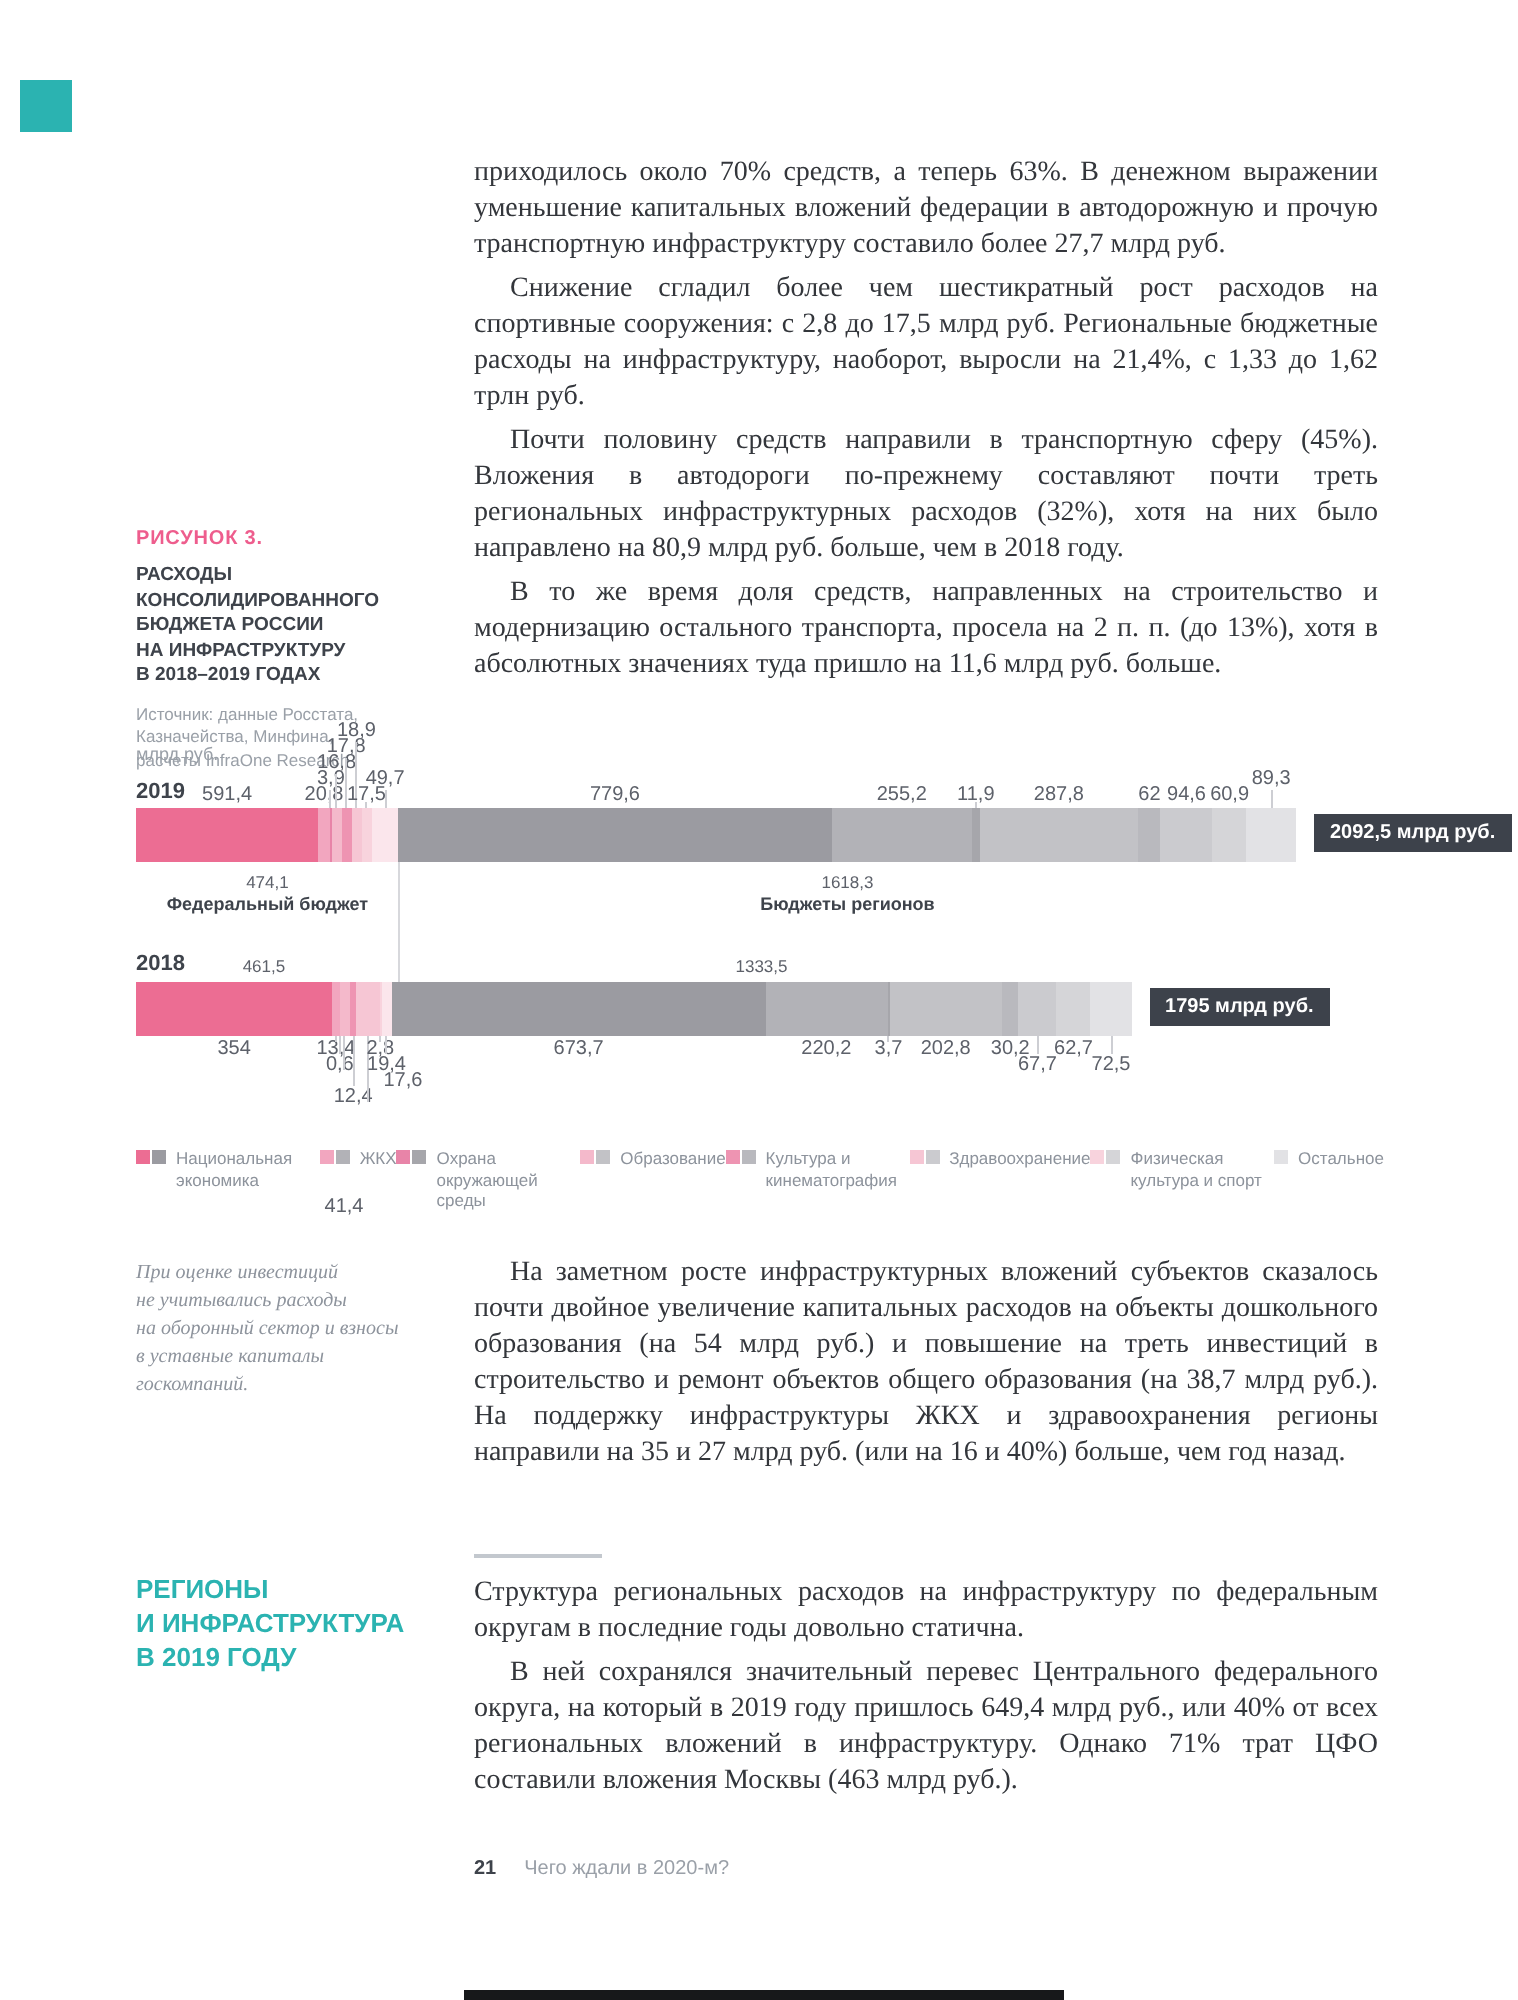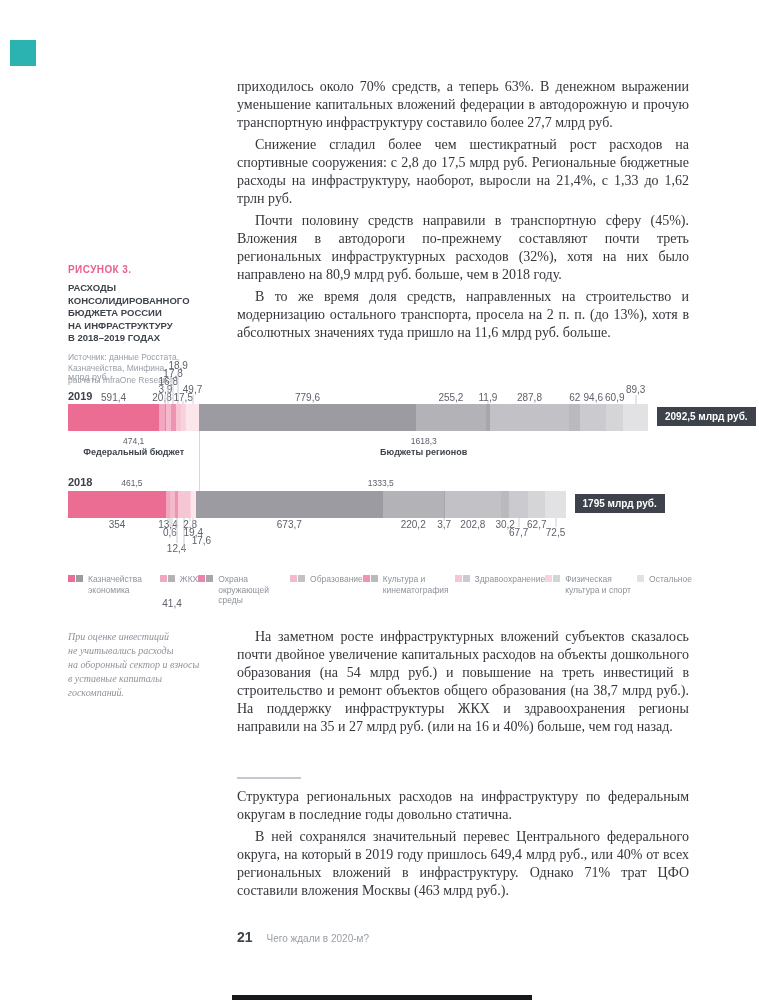--- a/index.html
+++ b/index.html
@@ -33,21 +33,21 @@
 .mid-vline{position:absolute;top:0;width:1px;background:#d7d8dc}
 .legend{position:absolute;left:68px;top:574px;width:624px;display:flex;justify-content:space-between;font-family:"Liberation Sans",sans-serif}
 .legend-item{display:flex;align-items:flex-start}
 .swatches{display:flex;margin-top:1px}
 .swatch{width:7px;height:7px;margin-right:1px}
 .legend-label{margin-left:4px;font-size:8.5px;line-height:10.5px;color:#8d939c;max-width:74px}
 .side-note{position:absolute;left:68px;top:630px;width:175px;font-size:10px;line-height:14px;font-style:italic;color:#8d939c;white-space:pre-line}
 .divider{position:absolute;left:237px;top:777px;width:64px;height:2px;background:#c3c8ce}
 .section-heading{position:absolute;left:68px;top:786px;font-family:"Liberation Sans",sans-serif;font-size:13px;line-height:17px;font-weight:bold;color:#2bb3b1;white-space:pre-line}
 .footer{position:absolute;left:237px;top:929px;font-family:"Liberation Sans",sans-serif;display:flex;align-items:baseline}
-.page-num{font-size:14px;font-weight:bold;color:#3e434b;margin-right:14px}
+.page-num{font-size:10px;font-weight:bold;color:#3e434b;margin-right:14px}
 .footer-text{font-size:10px;color:#9aa0a8}
 .bottom-strip{position:absolute;left:232px;bottom:0;width:300px;height:5px;background:#17181a}
 </style>
 </head>
 <body>
 
 <div class="page">
 
   <div class="corner-square"></div>
 
@@ -178,21 +178,21 @@
         </div>
       </div>
   </div>
 
   <div class="legend" id="legend">
       <div class="legend-item">
         <div class="swatches">
           <div class="swatch" style="background: rgb(236, 109, 147);"></div>
           <div class="swatch" style="background: rgb(155, 155, 161);"></div>
         </div>
-        <div class="legend-label">Казначейства экономика</div>
+        <div class="legend-label">Национальная экономика</div>
       </div>
       <div class="legend-item">
         <div class="swatches">
           <div class="swatch" style="background: rgb(242, 166, 191);"></div>
           <div class="swatch" style="background: rgb(178, 178, 183);"></div>
         </div>
         <div class="legend-label">ЖКХ</div>
       </div>
       <div class="legend-item">
         <div class="swatches">
@@ -242,20 +242,23 @@
 на оборонный сектор и взносы
 в уставные капиталы
 госкомпаний.</aside>
 
   <section class="text-col mid-text">
     <p class="indent">На заметном росте инфраструктурных вложений субъектов сказалось почти двойное увеличение капитальных расходов на объекты дошкольного образования (на 54 млрд руб.) и повышение на треть инвестиций в строительство и ремонт объектов общего образования (на 38,7 млрд руб.). На поддержку инфраструктуры ЖКХ и здравоохранения регионы направили на 35 и 27 млрд руб. (или на 16 и 40%) больше, чем год назад.</p>
   </section>
 
   <div class="divider"></div>
 
+  <aside class="section-heading">РЕГИОНЫ
+И ИНФРАСТРУКТУРА
+В 2019 ГОДУ</aside>
 
   <section class="text-col bottom-text">
     <p>Структура региональных расходов на инфраструктуру по федеральным округам в последние годы довольно статична.</p>
     <p class="indent">В ней сохранялся значительный перевес Центрального федерального округа, на который в 2019 году пришлось 649,4 млрд руб., или 40% от всех региональных вложений в инфраструктуру. Однако 71% трат ЦФО составили вложения Москвы (463 млрд руб.).</p>
   </section>
 
   <footer class="footer">
     <span class="page-num">21</span>
     <span class="footer-text">Чего ждали в 2020-м?</span>
   </footer>

